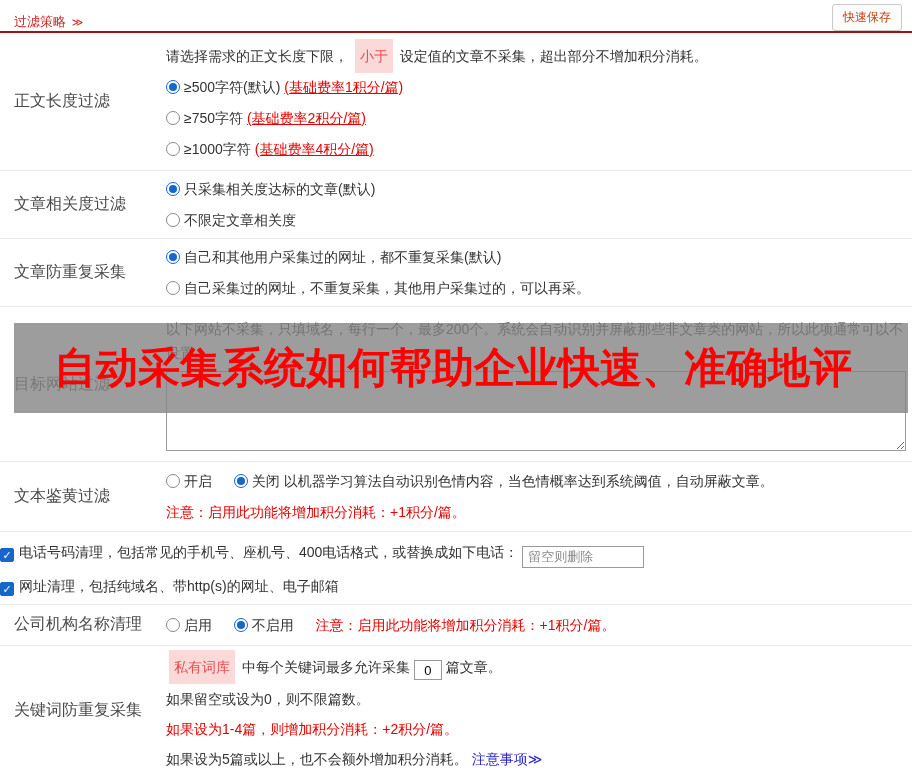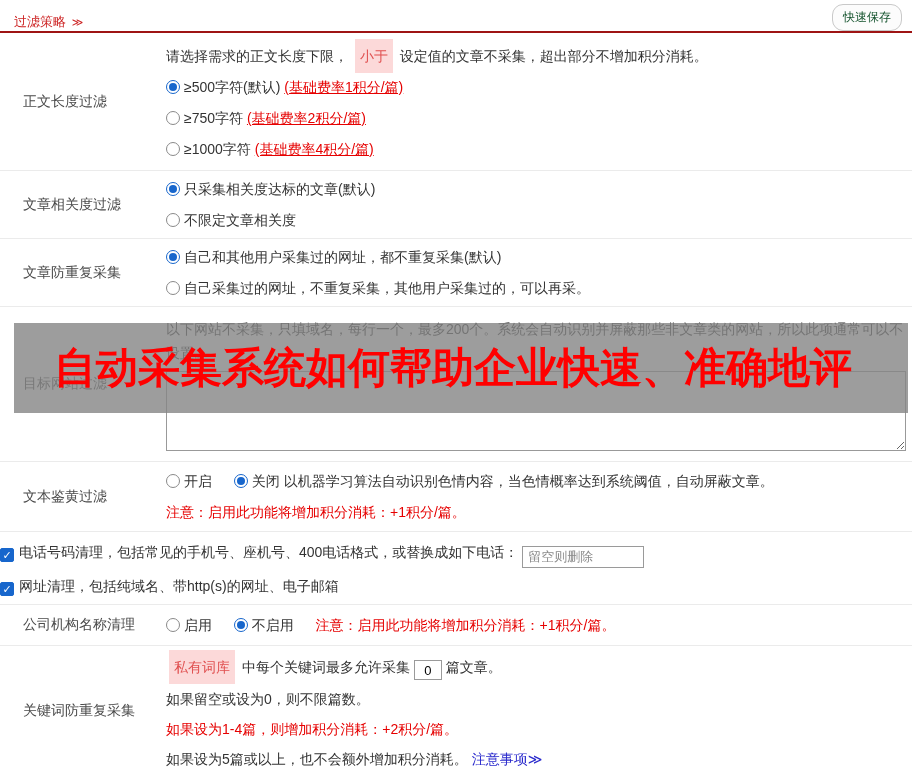--- a/index.html
+++ b/index.html
@@ -5,27 +5,27 @@
   * { box-sizing: border-box; margin: 0; padding: 0; }
   html,body { background:#fff; }
   body { font-family: "Liberation Sans", "DejaVu Sans", sans-serif; }
   .page { position: relative; width: 912px; height: 768px; background:#fff; overflow: hidden; margin: 0 auto; }
 
   
   .header { height: 33px; display: flex; align-items: flex-end; justify-content: space-between;
             padding: 0 10px 0 14px; border-bottom: 2px solid #9e1414; }
   .page-title { color: #cc2222; font-size: 13px; cursor: pointer; }
   .page-title .chev { font-size: 11px; margin-left: 2px; }
-  .save-btn { font-size: 12px; color: #14532d; background: #fcfcfc; border: 1px solid #c9c9c9;
-              border-radius: 11px; padding: 4px 10px; cursor: pointer; font-family: inherit; }
+  .save-btn { font-size: 12px; color: #c2410c; background: #fcfcfc; border: 1px solid #c9c9c9;
+              border-radius: 3px; padding: 4px 10px; cursor: pointer; font-family: inherit; }
 
   
   .row { display: flex; border-bottom: 1px solid #ebebeb; }
-  .row-label { width: 166px; flex: 0 0 166px; padding-left: 23px; display: flex; align-items: center;
-               font-size: 14px; color: #4a4a4a; }
+  .row-label { width: 166px; flex: 0 0 166px; padding-left: 14px; display: flex; align-items: center;
+               font-size: 16px; color: #4a4a4a; }
   .row-content { flex: 1; padding-right: 8px; font-size: 14px; color: #333; }
   .line { line-height: 22px; }
 
   .r-length .row-content  { padding: 12px 8px 10px 0; }
   .r-length .option       { margin-top: 9px; }
   .r-rel .row-content, .r-dup .row-content { padding: 7px 20px 7px 0; }
   .r-rel .option + .option, .r-dup .option + .option { margin-top: 9px; }
   .r-site .row-content    { padding: 10px 6px 10px 0; }
   .r-site .line           { line-height: 24px; }
   .r-porn .row-content    { padding: 8px 8px 8px 0; }

